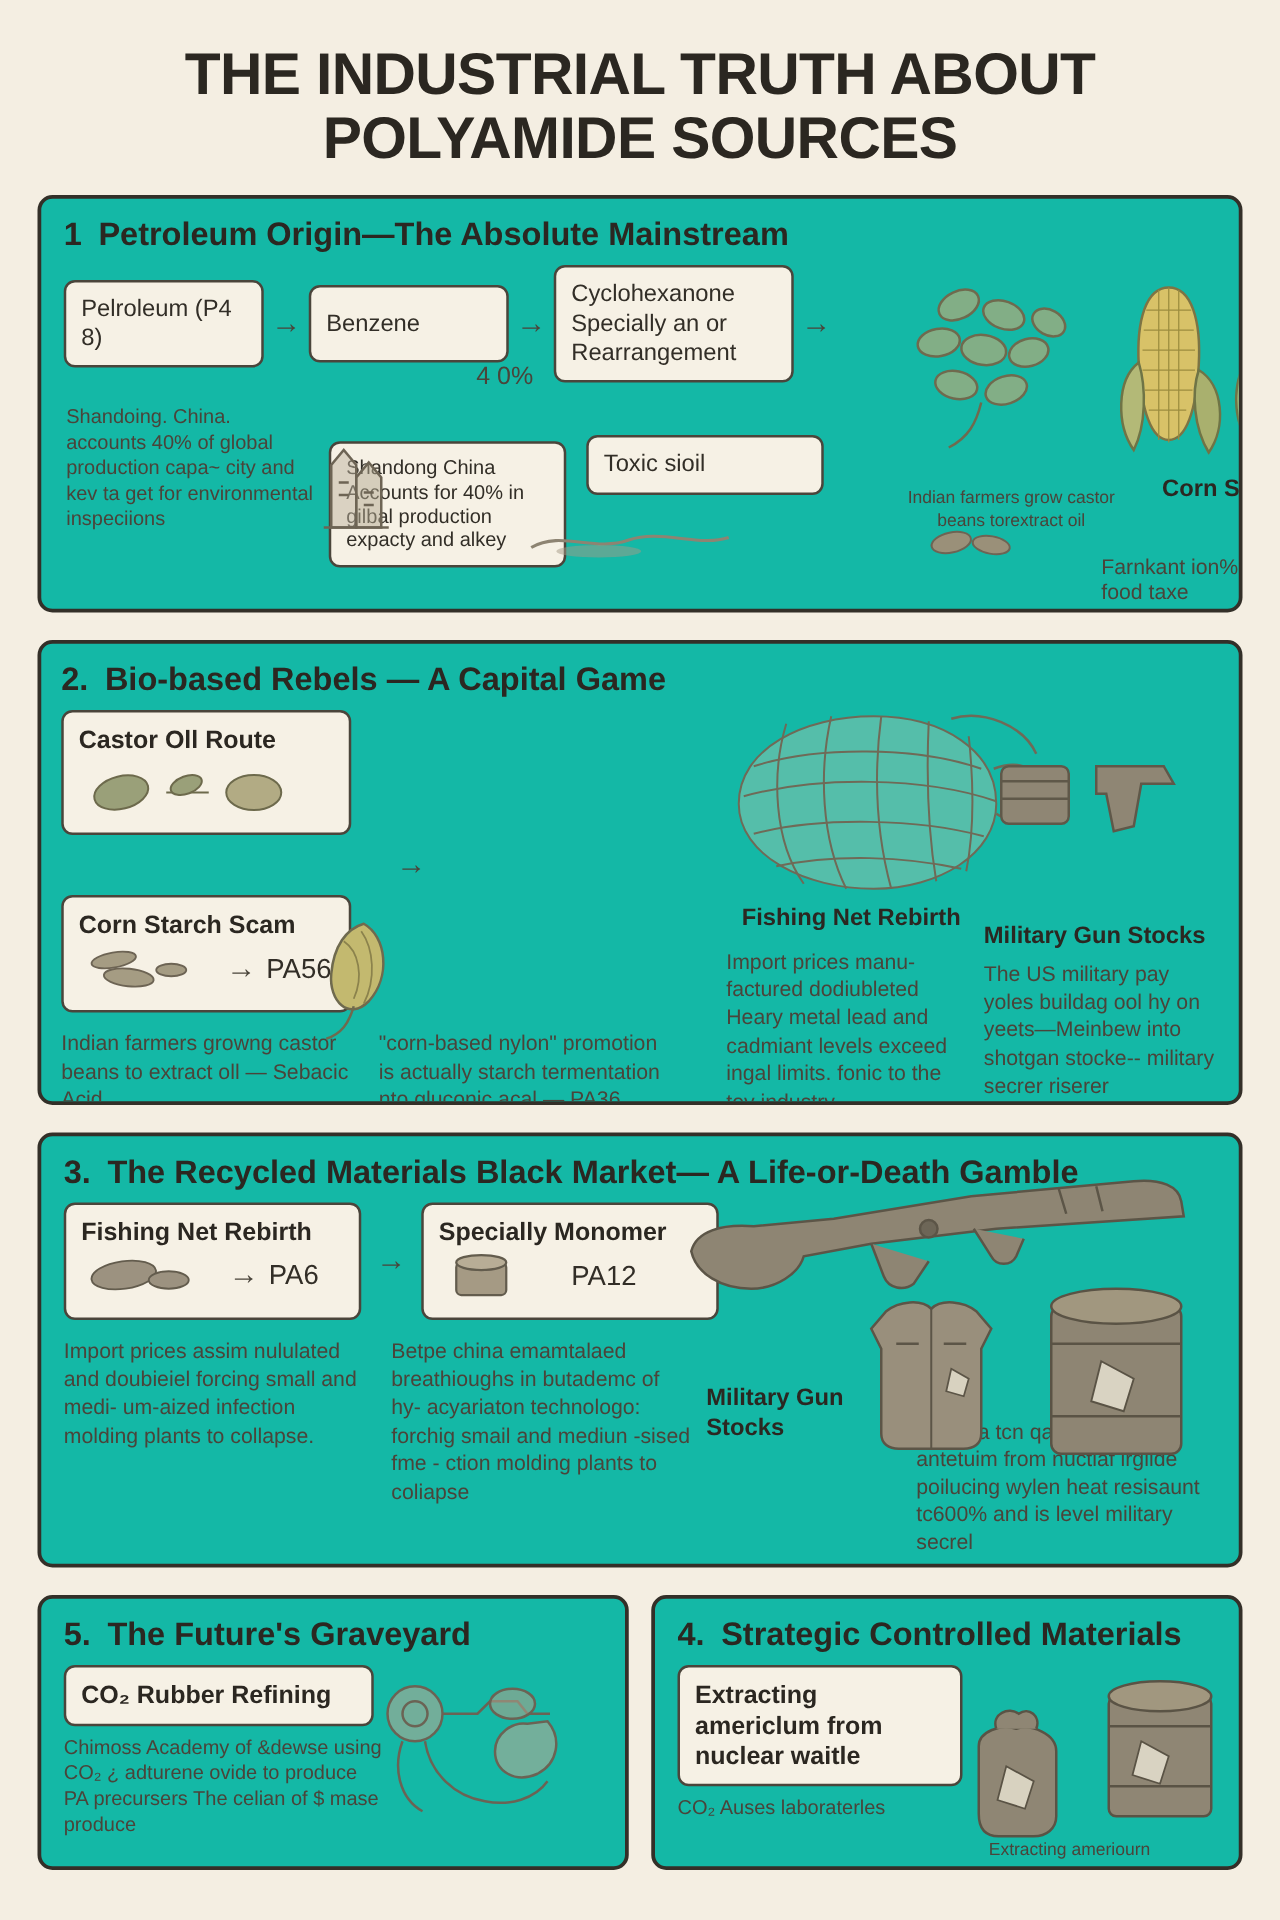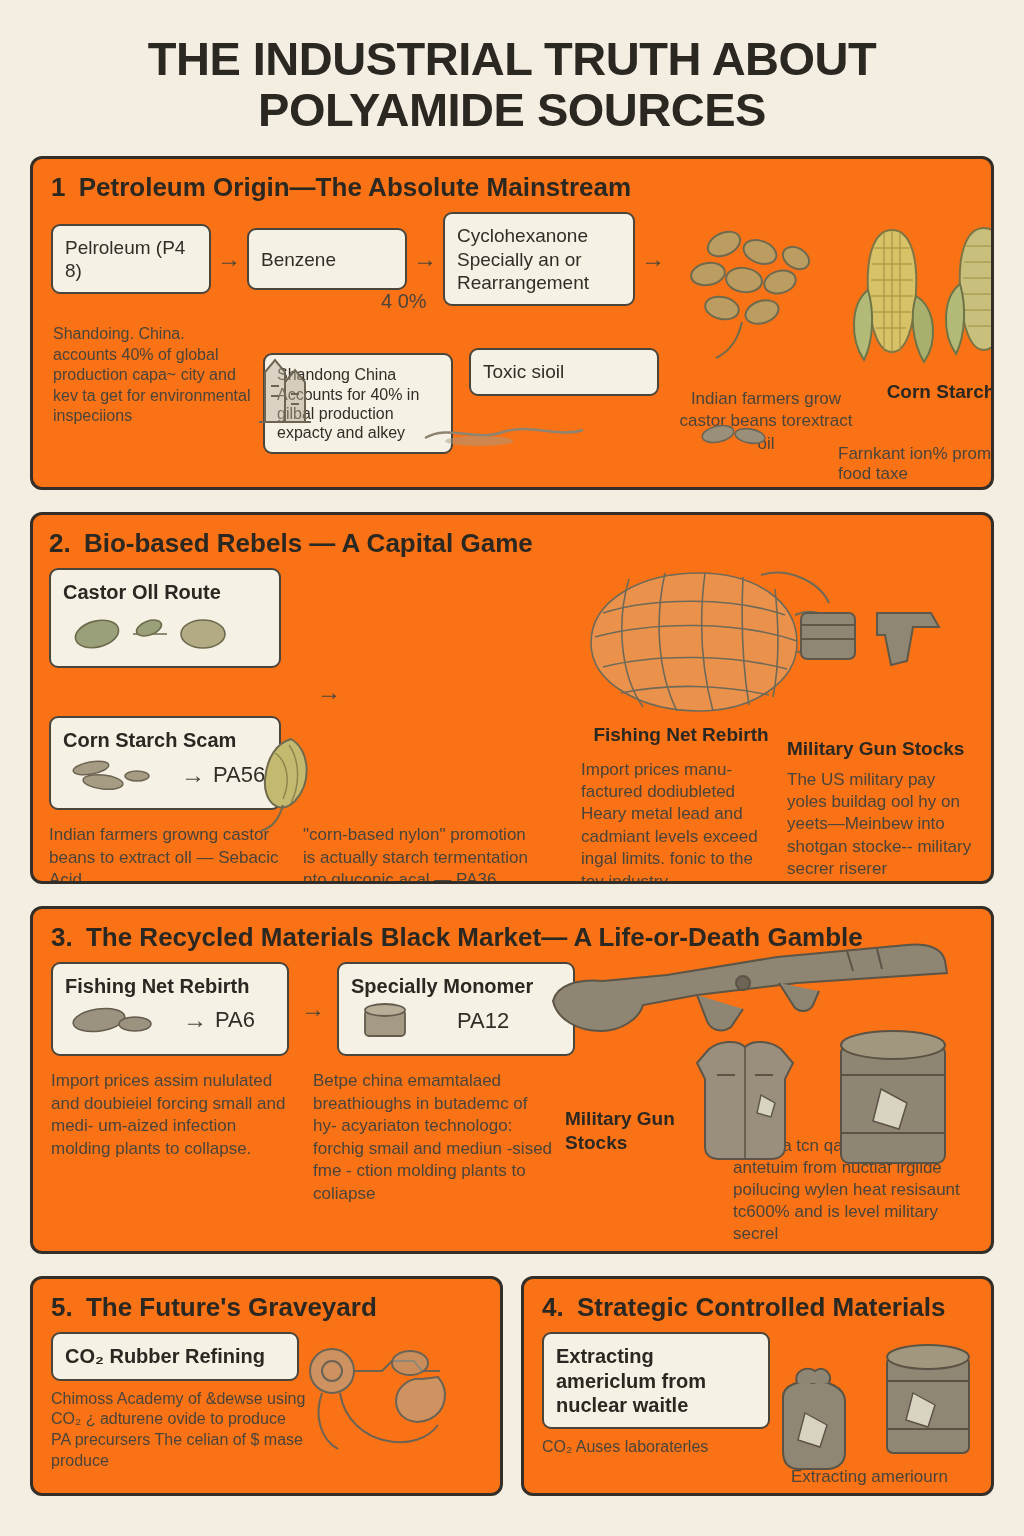--- a/index.html
+++ b/index.html
@@ -31,21 +31,21 @@
     letter-spacing: -0.5px;
     color: #2b2721;
     text-transform: uppercase;
     margin: 8px 6px 20px 6px;
   }
   
   .section {
     position: relative;
     border: 3px solid #332f28;
     border-radius: 12px;
-    background: #f97316;
+    background: #14b8a6;
     box-sizing: border-box;
     margin-bottom: 22px;
     padding: 14px 18px 12px 18px;
     overflow: hidden;
   }
   .sec-title {
     font-size: 26px;
     font-weight: bold;
     color: #2b2721;
     line-height: 1.15;
@@ -74,30 +74,30 @@
     line-height: 1.32;
     color: #4a443a;
   }
   .sub-head {
     font-size: 20px;
     font-weight: bold;
     color: #2b2721;
     line-height: 1.2;
   }
   .caption {
-    font-size: 17px;
+    font-size: 14px;
     line-height: 1.3;
     color: #4a443a;
     text-align: center;
   }
   .caption.bold { font-weight: bold; font-size: 19px; color: #2b2721; }
 
   
   #sec1 { height: 334px; }
-  .s1-grid { display: flex; }
+  .s1-grid { display: flex; gap: 43px; }
   .s1-left { width: 615px; position: relative; }
   .s1-right { flex: 1; position: relative; }
   .s1-row1 { display: flex; align-items: center; gap: 6px; }
   .s1-row1 .box { width: 160px; min-height: 62px; display: flex; align-items: center; }
   .s1-row1 .box.w3 { width: 192px; min-height: 78px; align-items: flex-start; }
   .s1-note {
     position: absolute;
     top: 84px; left: 2px; width: 200px;
     font-size: 16px; line-height: 1.28; color: #4a443a; margin-top: 28px;
   }

